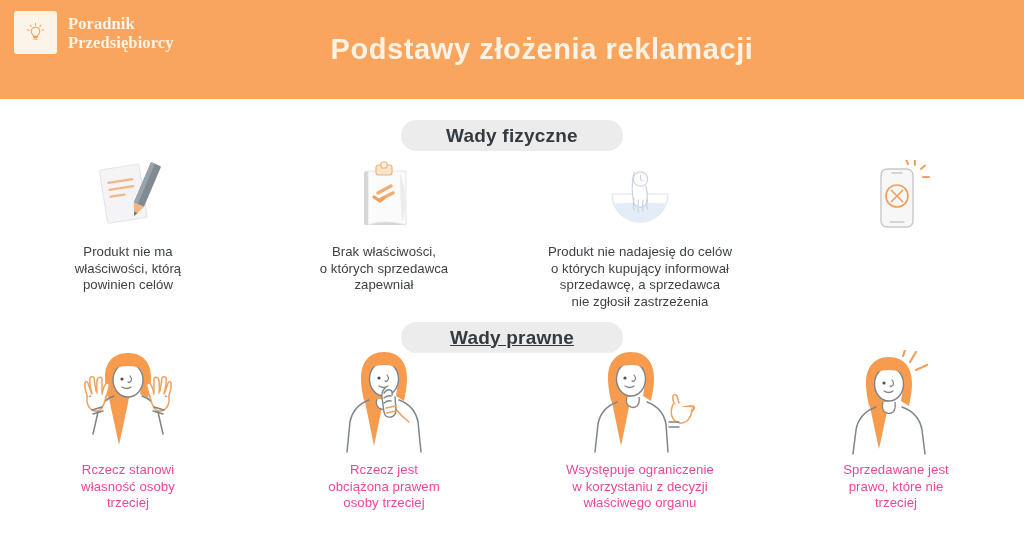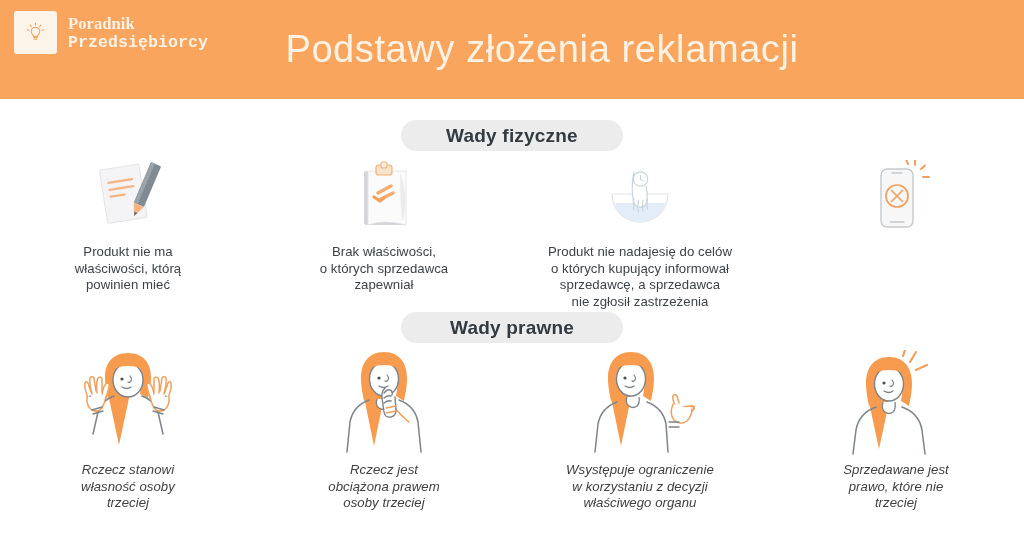--- a/index.html
+++ b/index.html
@@ -56,35 +56,35 @@
 
   .brand-text {
     font-family: "Liberation Serif", "DejaVu Serif", serif;
     font-weight: bold;
     font-size: 16.5px;
     line-height: 19px;
     color: #fdf3e7;
     letter-spacing: 0.1px;
     white-space: nowrap;
   }
-  .brand-text .line2 { display: block; font-family: Liberation Mono, monospace; }
+  .brand-text .line2 { display: block; }
 
   .page-title {
     position: absolute;
     left: 0;
     top: 0;
     width: 1024px;
     height: 99px;
     display: flex;
     align-items: center;
     justify-content: center;
     padding-left: 60px;
     box-sizing: border-box;
-    font-size: 38px;
-    font-weight: 400;
+    font-size: 29px;
+    font-weight: 700;
     color: #fdf2e4;
     letter-spacing: 0.6px;
     white-space: nowrap;
     pointer-events: none;
   }
 
   
   .pill {
     position: absolute;
     left: 50%;
@@ -95,21 +95,21 @@
     border-radius: 16px;
     display: flex;
     align-items: center;
     justify-content: center;
     font-size: 19px;
     font-weight: bold;
     color: #333a40;
     letter-spacing: 0.2px;
   }
   .pill-physical { top: 120px; }
-  .pill-legal    { top: 312px; }
+  .pill-legal    { top: 322px; text-decoration: underline; }
 
   
   .row {
     position: absolute;
     left: 0;
     width: 1024px;
     display: flex;
   }
   .row-physical { top: 158px; }
   .row-legal    { top: 348px; }
@@ -138,22 +138,21 @@
   .card-caption {
     font-size: 13.2px;
     line-height: 16.5px;
     color: #3c4348;
     text-align: center;
     letter-spacing: 0.05px;
     white-space: pre-line;
   }
 
   .row-legal .card-caption {
-    color: #404040;
-    font-style: italic;
+    color: #ec4899;
   }
 </style>
 </head>
 <body>
 
 <div class="infographic">
 
   <div class="header">
 
     <div class="brand">
@@ -194,21 +193,21 @@
           <g transform="rotate(23 62 34)">
             <rect x="56" y="2" width="11" height="44" rx="1" fill="#808a91"></rect>
             <rect x="56" y="2" width="4.2" height="44" fill="#9aa3a9"></rect>
             <path d="M56 46 L61.5 58 L67 46 Z" fill="#f5b481"></path>
             <path d="M59.6 54 L61.5 58 L63.4 54 Z" fill="#6d757c"></path>
           </g>
         </svg>
       </div>
       <div class="card-caption">Produkt nie ma
 właściwości, którą
-powinien mieć</div>
+powinien celów</div>
     </div>
 
     <div class="card">
       <div class="card-art">
         <svg width="92" height="76" viewBox="0 0 92 76" aria-hidden="true">
           <rect x="26" y="11" width="42" height="54" rx="2" fill="#d5d6da"></rect>
           <path d="M30 11 h38 v54 q-22 -6 -38 0 z" fill="#fbfbfc" stroke="#e2e2e6" stroke-width="0.8"></path>
           <path d="M62 13 q10 26 2 50 q-2 -26 -2 -50 z" fill="#ececef"></path>
           <rect x="38" y="5" width="16" height="10" rx="2.5" fill="#f8e3cd" stroke="#f0b279" stroke-width="1.2"></rect>
           <rect x="43" y="2" width="6" height="6" rx="2" fill="#fbf0e2" stroke="#f0b279" stroke-width="1.1"></rect>

